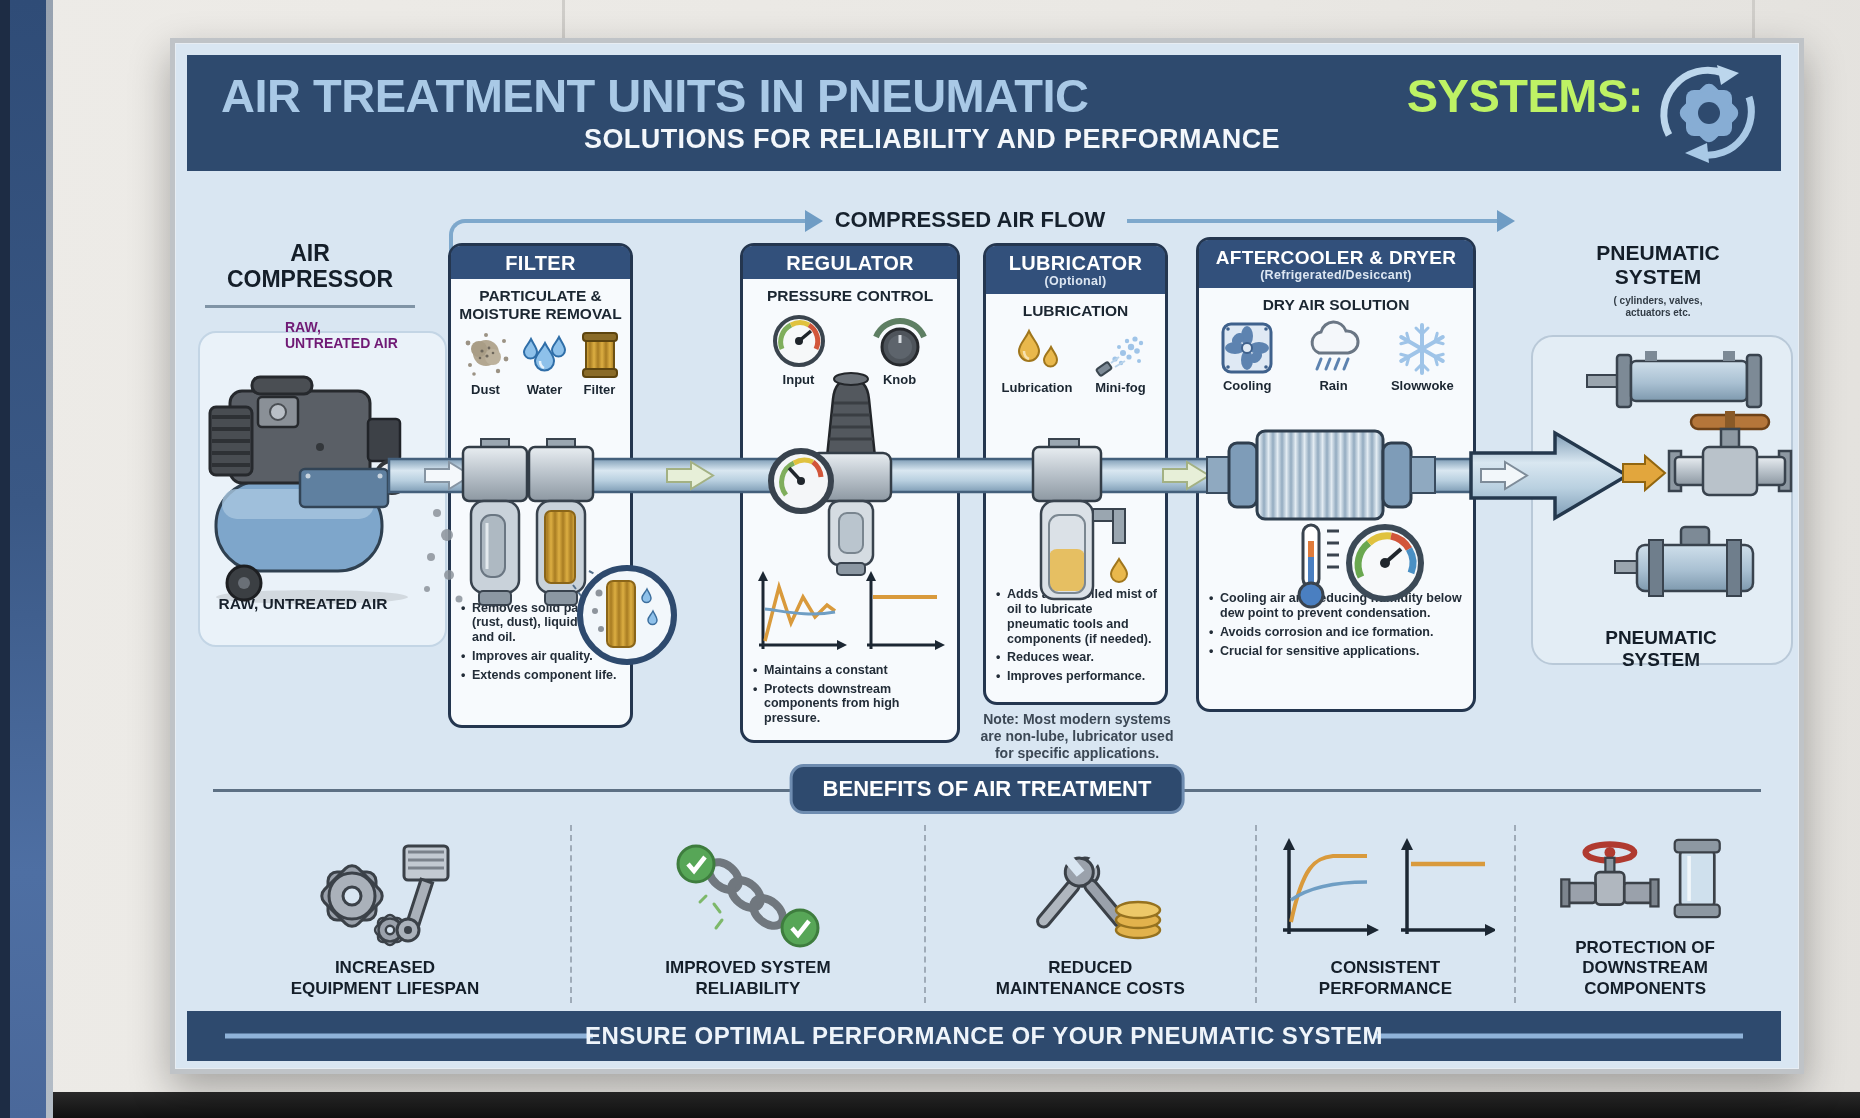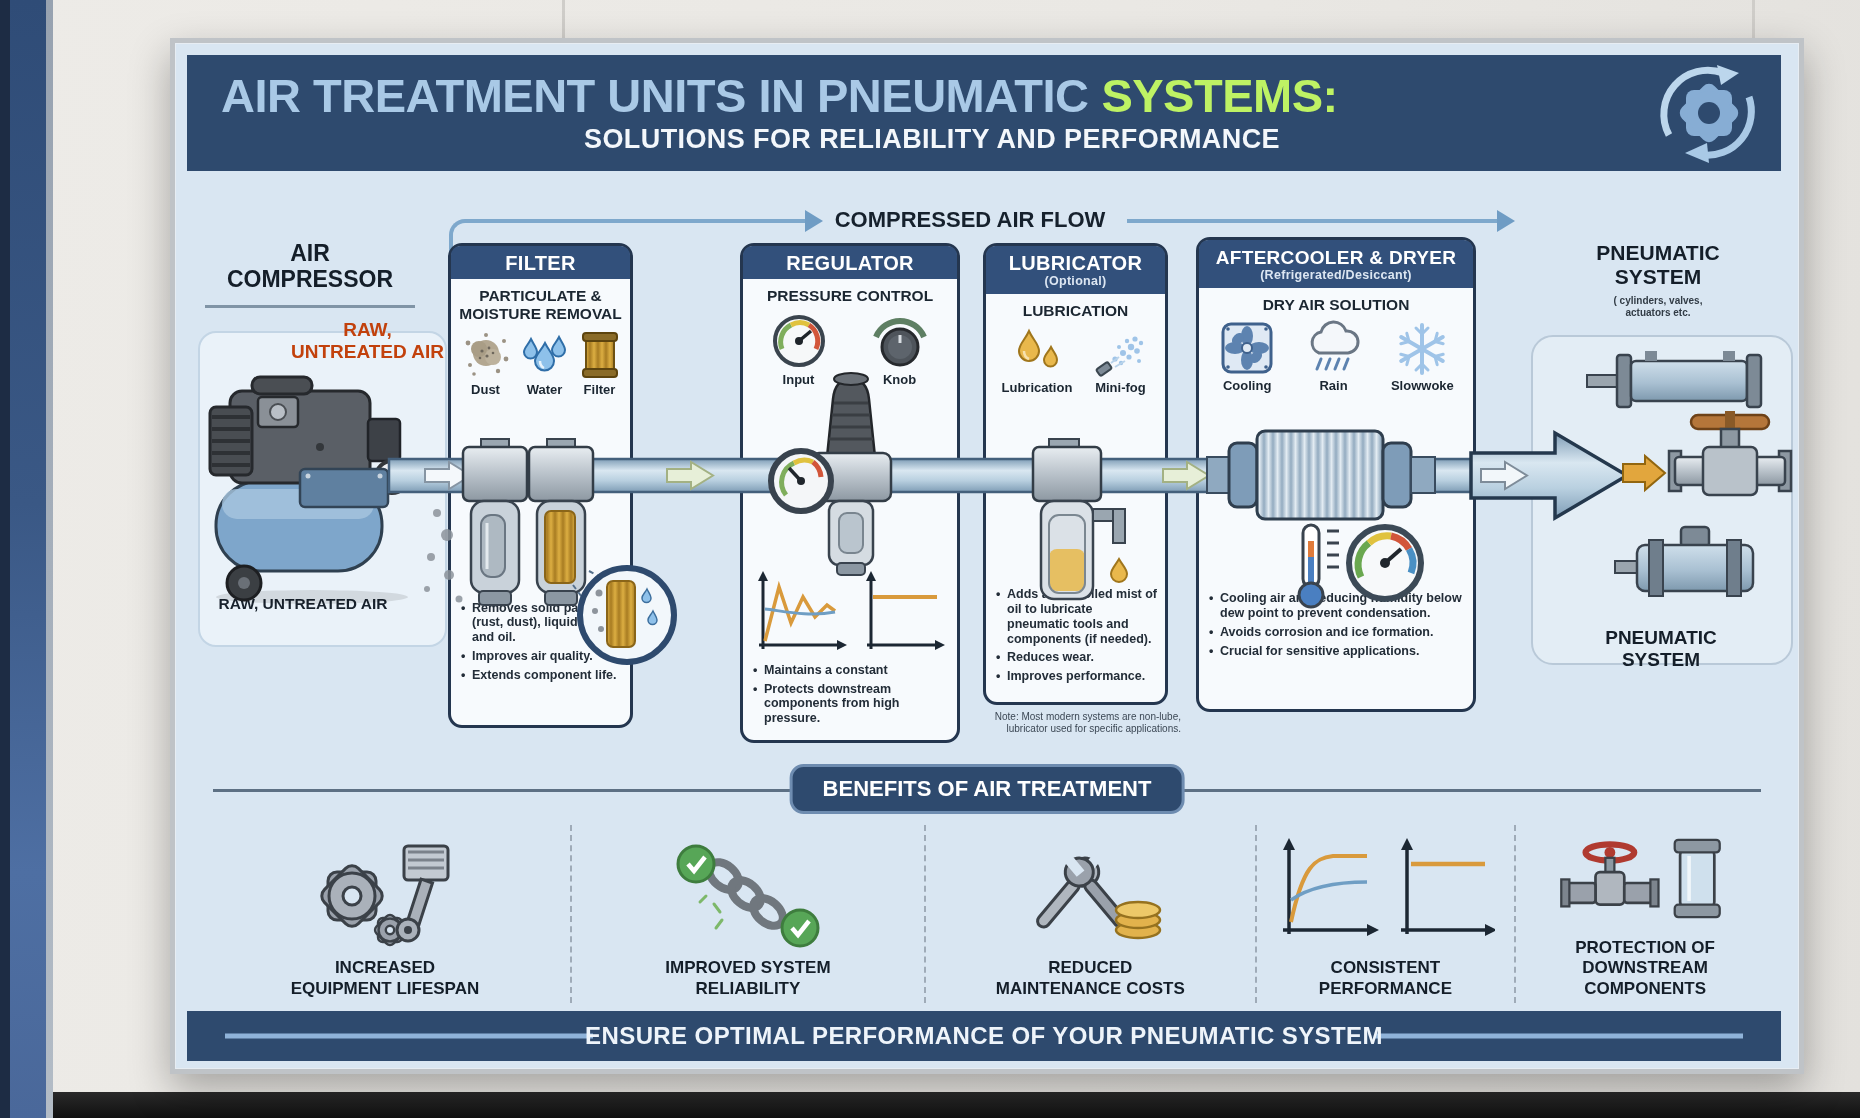--- a/index.html
+++ b/index.html
@@ -18,42 +18,42 @@
   .floor{position:absolute;left:53px;top:1092px;width:1807px;height:26px;
          background:linear-gradient(180deg,#2a2a2a,#101010);}
   
   .poster{position:absolute;left:170px;top:38px;width:1624px;height:1026px;
           background:#d9e6f2;border:5px solid #bfc3c7;box-sizing:content-box;
           box-shadow:0 16px 38px rgba(0,0,0,.30), inset 0 0 0 1px #e7edf3;}
   
   .hdr{position:absolute;left:12px;top:12px;width:1594px;height:116px;background:#2e4a6e;
        display:flex;align-items:center;padding:0 18px 0 34px;box-sizing:border-box;}
   .hdr-titles{flex:1;text-align:center;}
-  .title-line{display:flex;justify-content:flex-start;gap:13px;font-weight:800;font-size:47px;
+  .title-line{display:flex;justify-content:space-between;gap:5px;font-weight:800;font-size:47px;
               letter-spacing:-.5px;color:#a9c9e6;line-height:1.05;}
   .title-line .accent{color:#bef264;}
   .hdr-sub{margin-top:4px;font-weight:800;font-size:27px;color:#f3f7fb;letter-spacing:.4px;}
   
   .flow-bracket{position:absolute;left:274px;top:176px;width:358px;height:30px;
                 border-left:4px solid #7ea8cc;border-top:4px solid #7ea8cc;border-top-left-radius:16px;}
   .ah{position:absolute;width:0;height:0;border-top:11px solid transparent;border-bottom:11px solid transparent;
       border-left:18px solid #6f9cc4;}
   .ah-left{left:630px;top:167px;}
   .flow-label{position:absolute;left:795px;top:164px;transform:translateX(-50%);
               font-weight:800;font-size:22px;color:#16212d;white-space:nowrap;}
   .flow-line-right{position:absolute;left:952px;top:176px;width:372px;height:4px;background:#7ea8cc;}
   .ah-right{left:1322px;top:167px;}
   
   .comp-title{position:absolute;left:28px;top:198px;width:214px;text-align:center;
               font-weight:700;font-size:23px;color:#141e29;white-space:pre-line;line-height:1.12;}
   .comp-rule{position:absolute;left:30px;top:262px;width:210px;height:3px;background:#8094a6;}
   .comp-panel{position:absolute;left:23px;top:288px;width:245px;height:312px;background:#eaf2f9;
               border:2px solid #c3d5e5;border-radius:18px;}
-  .raw-top{position:absolute;left:110px;top:276px;width:165px;text-align:center;font-weight:800;
-           font-size:19px;color:#c2410c;white-space:pre-line;line-height:1.15;}
+  .raw-top{position:absolute;left:110px;top:276px;width:165px;font-weight:800;
+           font-size:14px;color:#701a75;white-space:pre-line;line-height:1.15;}
   .raw-bottom{position:absolute;left:18px;top:552px;width:220px;text-align:center;font-weight:800;
               font-size:15.5px;color:#18222d;white-space:nowrap;}
   .comp-svg{position:absolute;left:25px;top:318px;z-index:3;}
   
   .pbox{position:absolute;background:#f7fafd;border:3px solid #24364f;border-radius:14px;
         box-sizing:border-box;z-index:1;}
   .pbox-header{background:#32507b;color:#fff;text-align:center;border-radius:9px 9px 0 0;
                padding:7px 2px 6px;font-weight:700;font-size:20px;letter-spacing:.3px;line-height:1;}
   .pbox-header .hnote{display:block;font-weight:700;font-size:12.5px;margin-top:2px;color:#dce6f2;}
   .pbox-sub{font-weight:800;font-size:15.5px;color:#1b2631;text-align:center;padding:8px 3px 2px;
@@ -65,22 +65,22 @@
   .pbox li{position:relative;padding-left:11px;font-weight:700;font-size:12.5px;line-height:1.18;
            color:#232d38;margin-bottom:4px;text-align:left;}
   .pbox li::before{content:"•";position:absolute;left:0;top:0;}
   .box-filter{left:273px;top:200px;width:185px;height:485px;}
   .box-filter ul{margin-top:204px;}
   .box-regulator{left:565px;top:200px;width:220px;height:500px;}
   .charts{display:flex;justify-content:space-around;align-items:flex-end;margin-top:184px;padding:0 4px;}
   .box-regulator ul{margin-top:4px;}
   .box-lubricator{left:808px;top:200px;width:185px;height:462px;}
   .box-lubricator ul{margin-top:192px;}
-  .lub-note{position:absolute;left:798px;top:668px;width:208px;text-align:right;font-weight:400;
-            font-size:10px;color:#3c4855;line-height:1.2;}
+  .lub-note{position:absolute;left:798px;top:668px;width:208px;text-align:center;font-weight:700;
+            font-size:14px;color:#3c4855;line-height:1.2;}
   .box-aftercooler{left:1021px;top:194px;width:280px;height:475px;}
   .box-aftercooler ul{margin-top:198px;}
   
   .pneu-title{position:absolute;left:1352px;top:198px;width:262px;text-align:center;font-weight:800;
               font-size:21px;color:#141e29;white-space:pre-line;line-height:1.12;}
   .pneu-sub{position:absolute;left:1352px;top:252px;width:262px;text-align:center;font-weight:700;
             font-size:10px;color:#323c46;white-space:pre-line;line-height:1.15;}
   .pneu-panel{position:absolute;left:1356px;top:292px;width:258px;height:326px;border:2px solid #b9c9d8;
               border-radius:22px;background:rgba(255,255,255,.28);}
   .pneu-bottom{position:absolute;left:1388px;top:584px;width:196px;text-align:center;font-weight:800;

